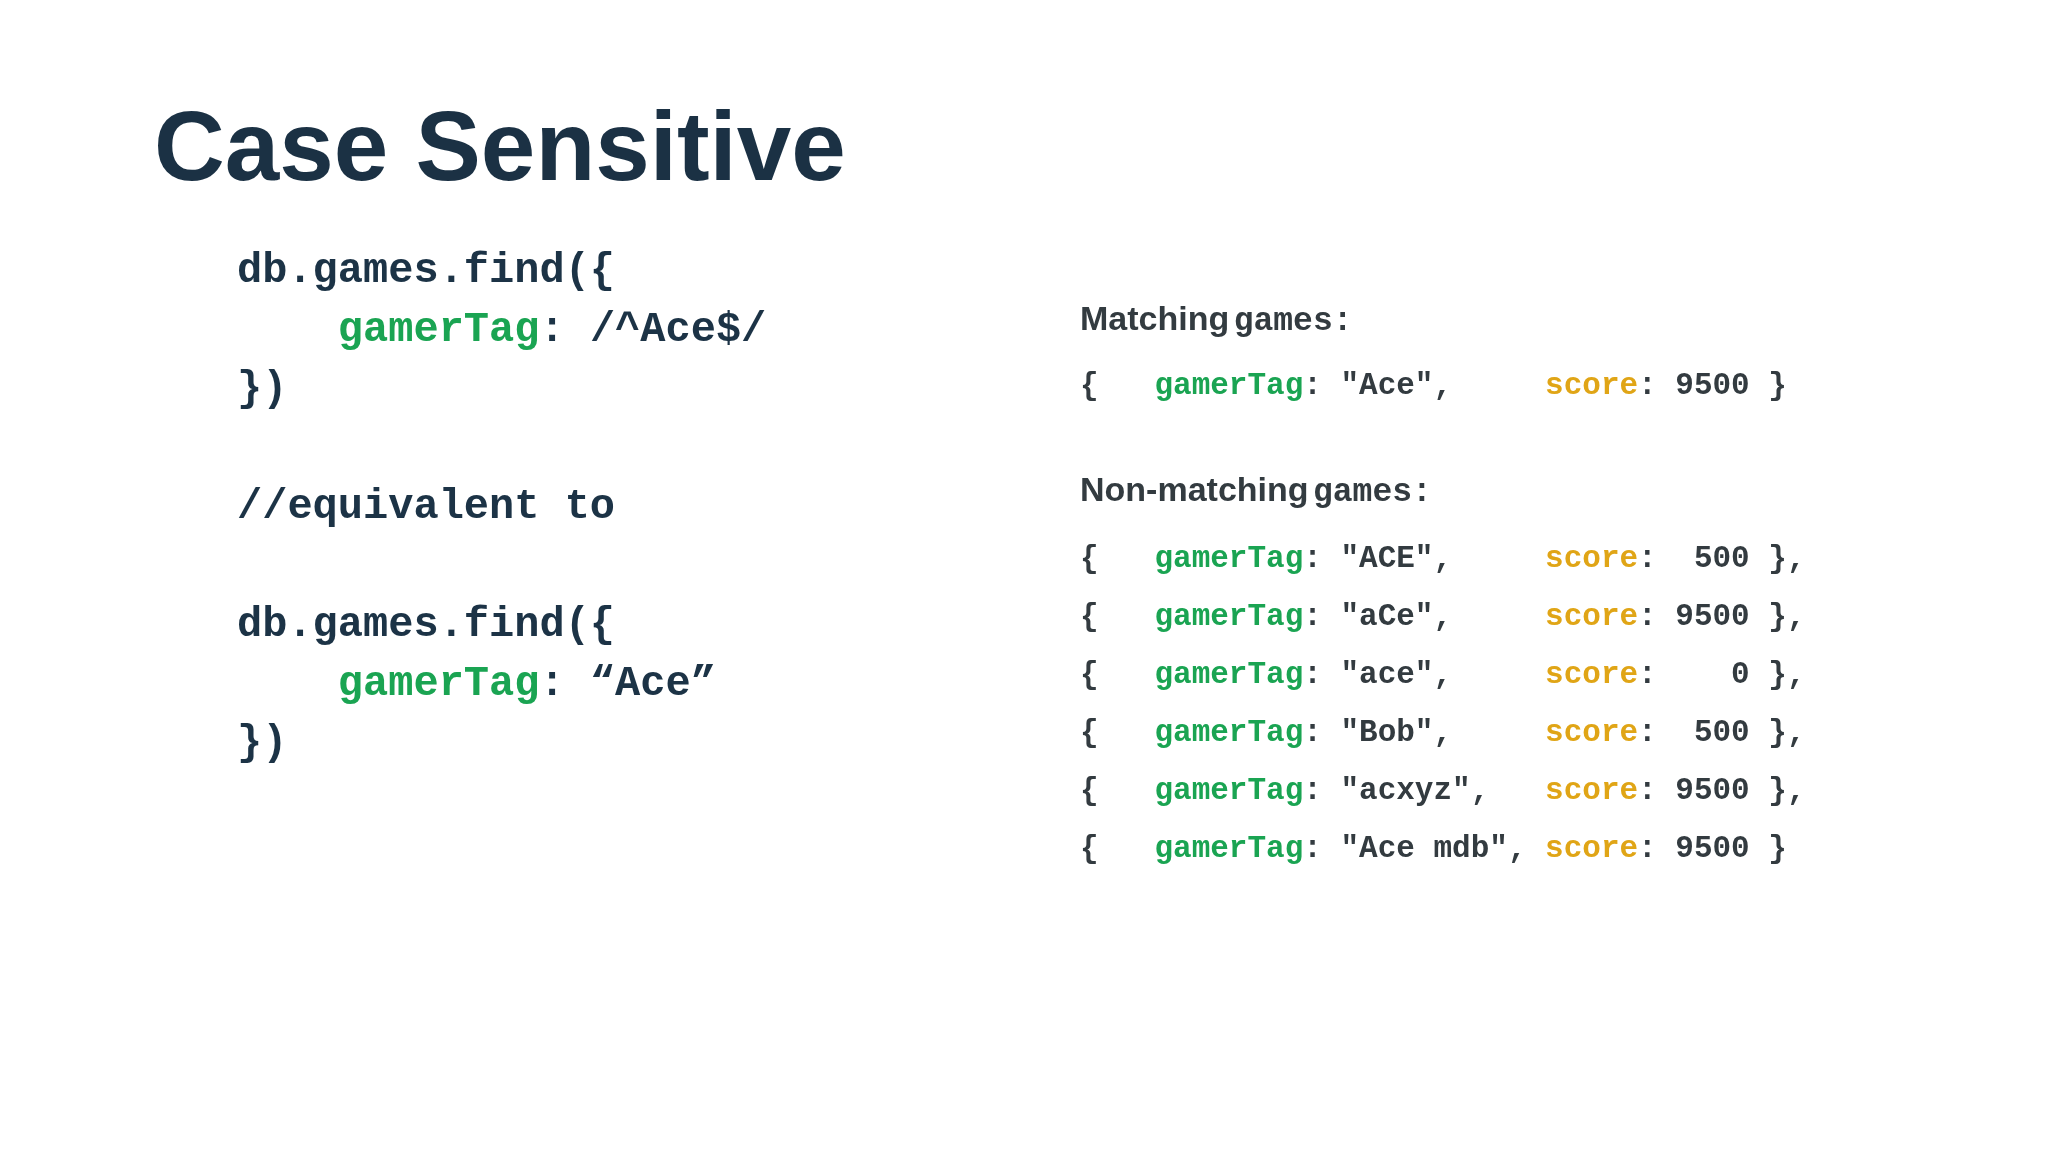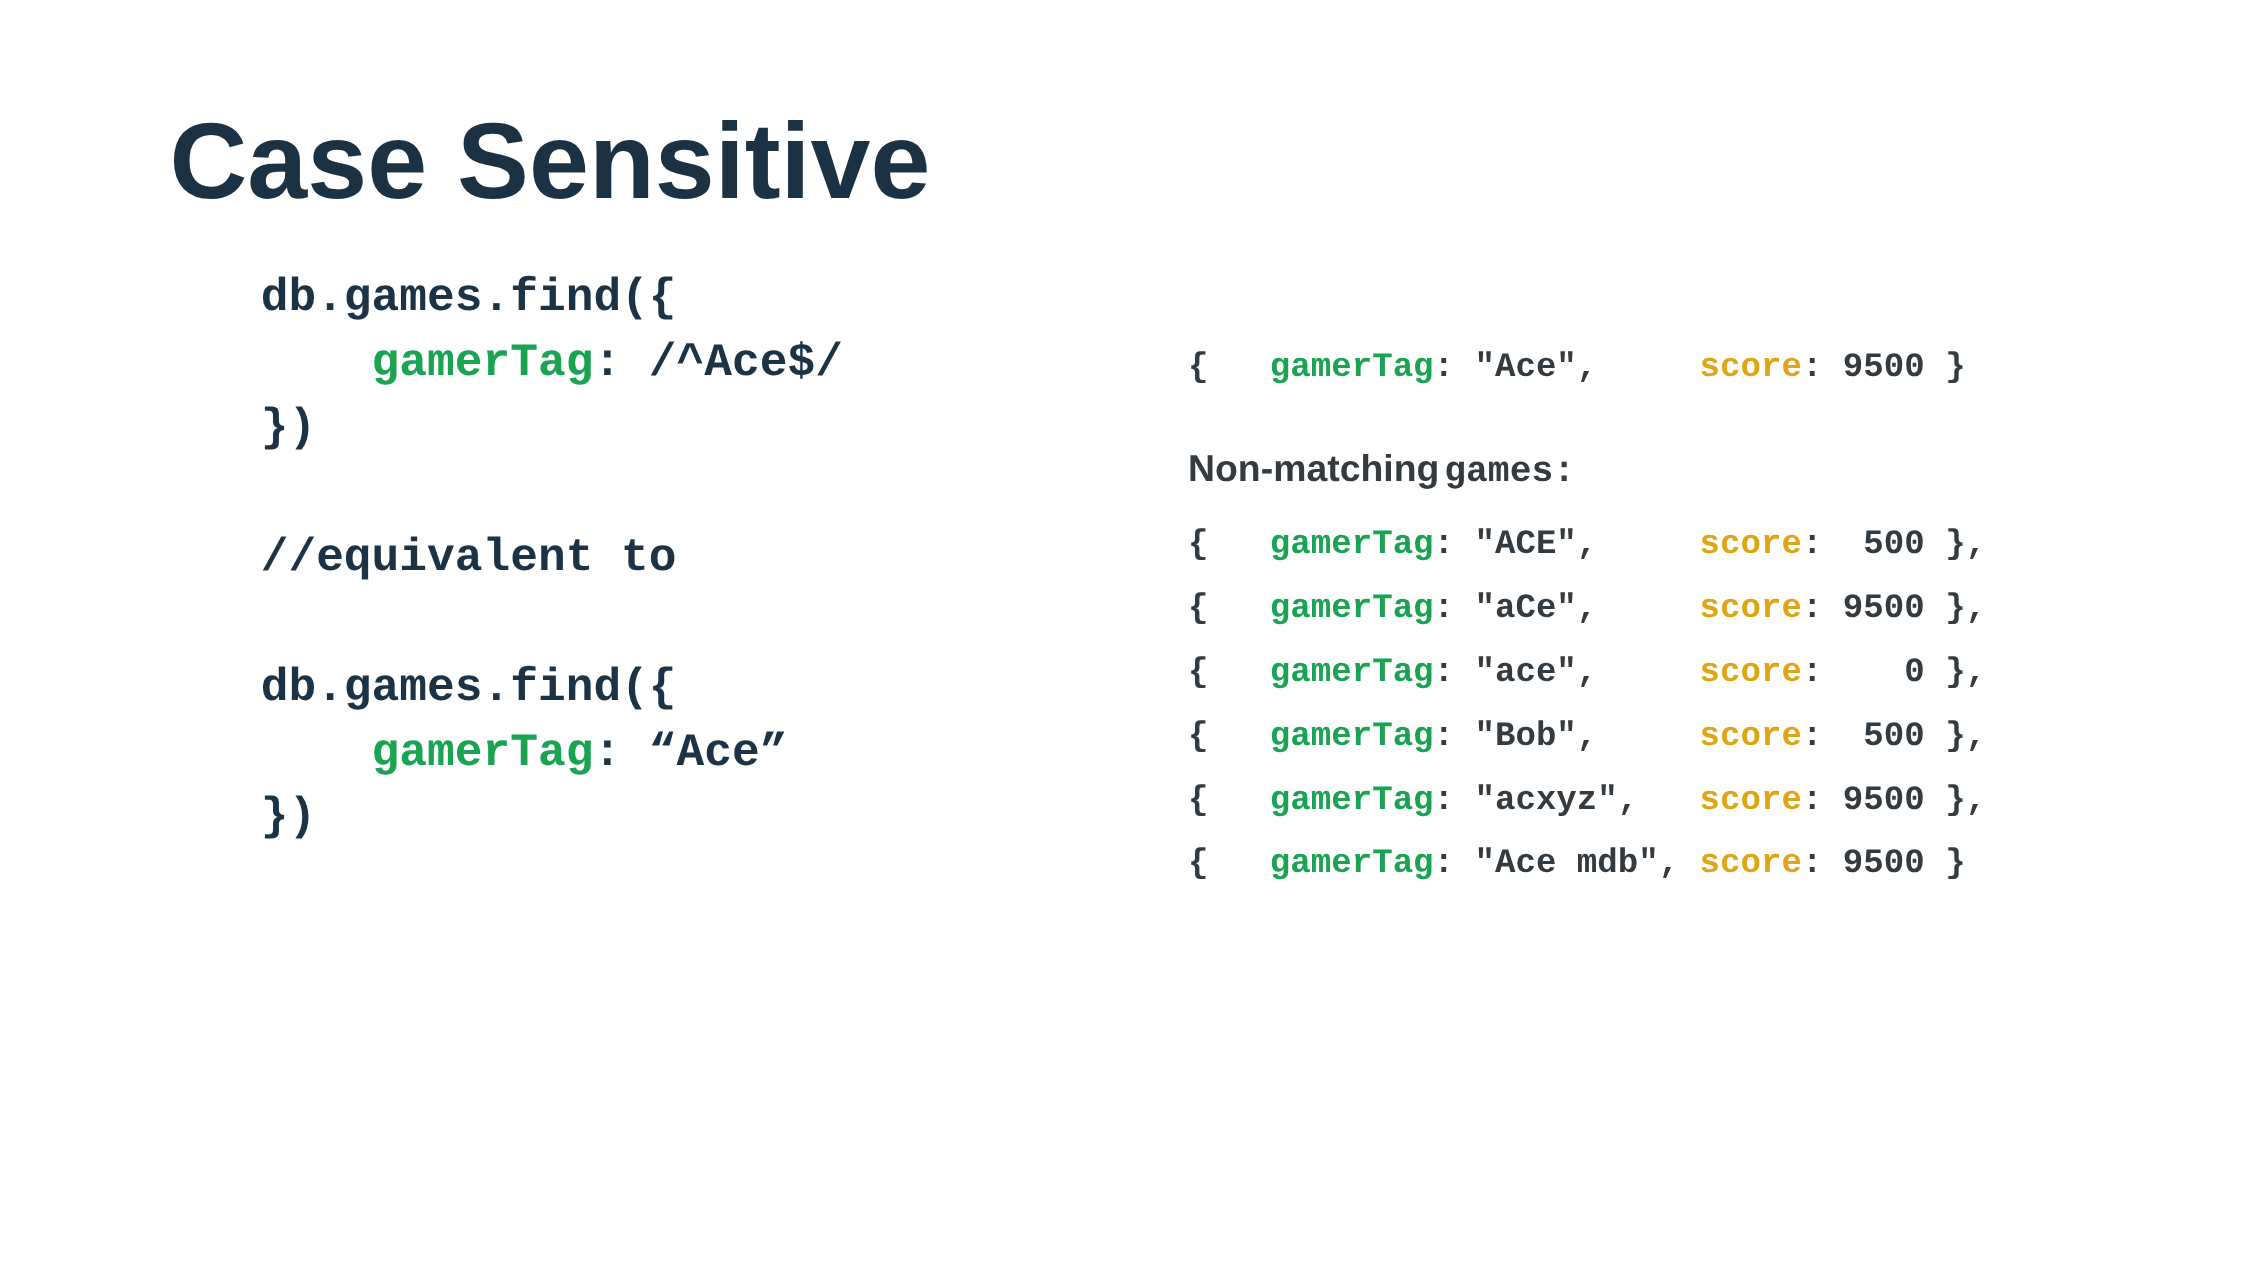--- a/index.html
+++ b/index.html
@@ -58,21 +58,21 @@
     font-size:34px;
     color:var(--result-text);
   }
   .h-mono{
     font-family:"Liberation Mono","DejaVu Sans Mono",monospace;
     font-weight:700;
     font-size:33px;
     color:var(--result-text);
   }
   .rows{margin-top:10px;}
-  .section-nm{margin-top:40px;}
+  .section-nm{margin-top:52px;}
   .section-nm .rows{margin-top:12px;}
   .game-row{
     font-family:"Liberation Mono","DejaVu Sans Mono",monospace;
     font-weight:700;
     font-size:31px;
     line-height:58px;
     height:58px;
     white-space:pre;
     color:var(--result-text);
   }
@@ -84,20 +84,24 @@
 
 <div class="slide">
 
   <h1 class="title">Case Sensitive</h1>
 
   <div class="code-left"><div class="code-line"><span>db.games.find({</span></div><div class="code-line"><span>    </span><span class="green">gamerTag</span><span>: /^Ace$/</span></div><div class="code-line"><span>})</span></div><div class="code-line">&nbsp;</div><div class="code-line"><span>//equivalent to</span></div><div class="code-line">&nbsp;</div><div class="code-line"><span>db.games.find({</span></div><div class="code-line"><span>    </span><span class="green">gamerTag</span><span>: “Ace”</span></div><div class="code-line"><span>})</span></div></div>
 
   <div class="right-col">
 
     <div class="section-m">
+      <div class="heading">
+        <span class="h-sans">Matching</span>
+        <span class="h-mono">games:</span>
+      </div>
       <div class="rows">
           <div class="game-row"><span>{   </span><span class="green">gamerTag</span><span>: "Ace",     </span><span class="yellow">score</span><span>: 9500 }</span></div>
         </div>
     </div>
 
     <div class="section-nm">
       <div class="heading">
         <span class="h-sans">Non-matching</span>
         <span class="h-mono">games:</span>
       </div>

